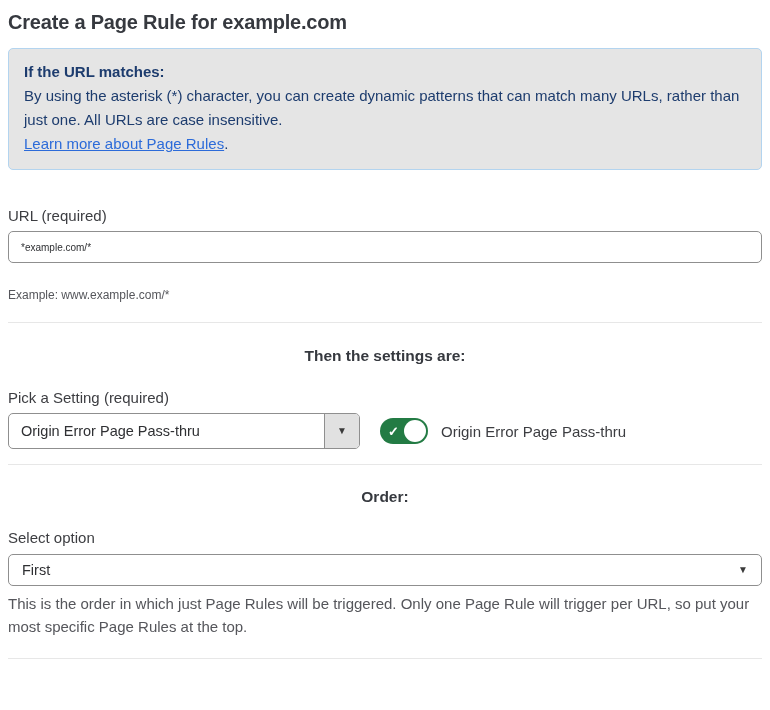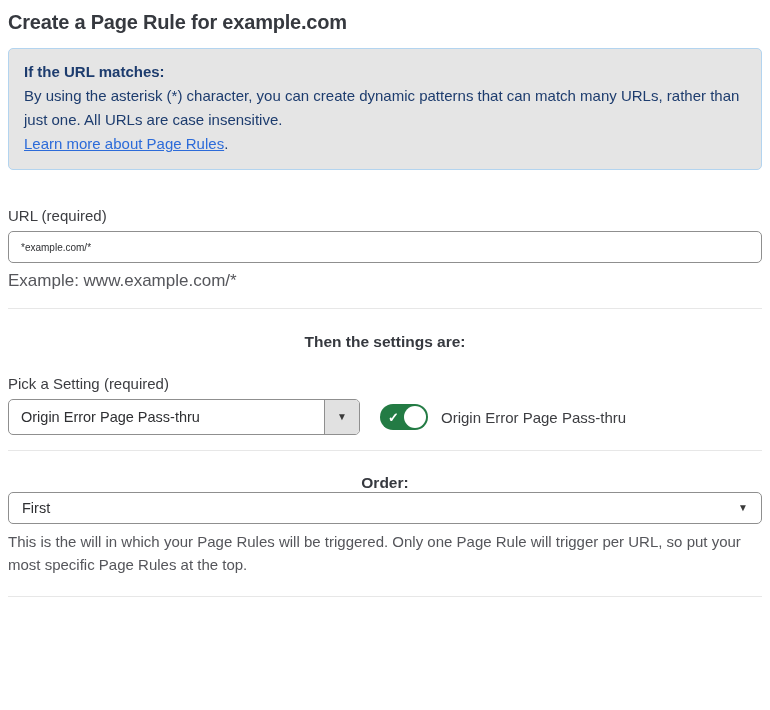--- a/index.html
+++ b/index.html
@@ -50,23 +50,23 @@
     border-radius: 5px;
     padding: 0 12px;
     font-size: 10px;
     font-family: inherit;
     color: #2f3033;
     background: #fff;
     outline: none;
   }
 
   .helper {
-    font-size: 17px;
+    font-size: 12px;
     color: #55565b;
-    margin-top: 7px;
+    margin-top: 21px;
     line-height: 22px;
   }
 
   .divider {
     border: none;
     border-top: 1px solid #e7e7e7;
     margin: 16px 0 0 0;
   }
 
   .section-heading {
@@ -234,25 +234,26 @@
       <span class="toggle-knob"></span>
     </div>
     <span class="toggle-label">Origin Error Page Pass-thru</span>
   </div>
 
 
   <hr class="divider divider-after-add">
 
   <h2 class="section-heading order-heading">Order:</h2>
 
+  <label class="field-label order-label">Select option</label>
 
   <div class="select-full">
     <span>First</span>
     <span class="caret">▼</span>
   </div>
 
-  <div class="helper order-helper">This is the will in which your Page Rules will be triggered. Only one Page Rule will trigger per URL, so put your most specific Page Rules at the top.</div>
+  <div class="helper order-helper">This is the order in which just Page Rules will be triggered. Only one Page Rule will trigger per URL, so put your most specific Page Rules at the top.</div>
 
   <hr class="divider footer-divider">
 
   
 
 </div>
 
 </body></html>

